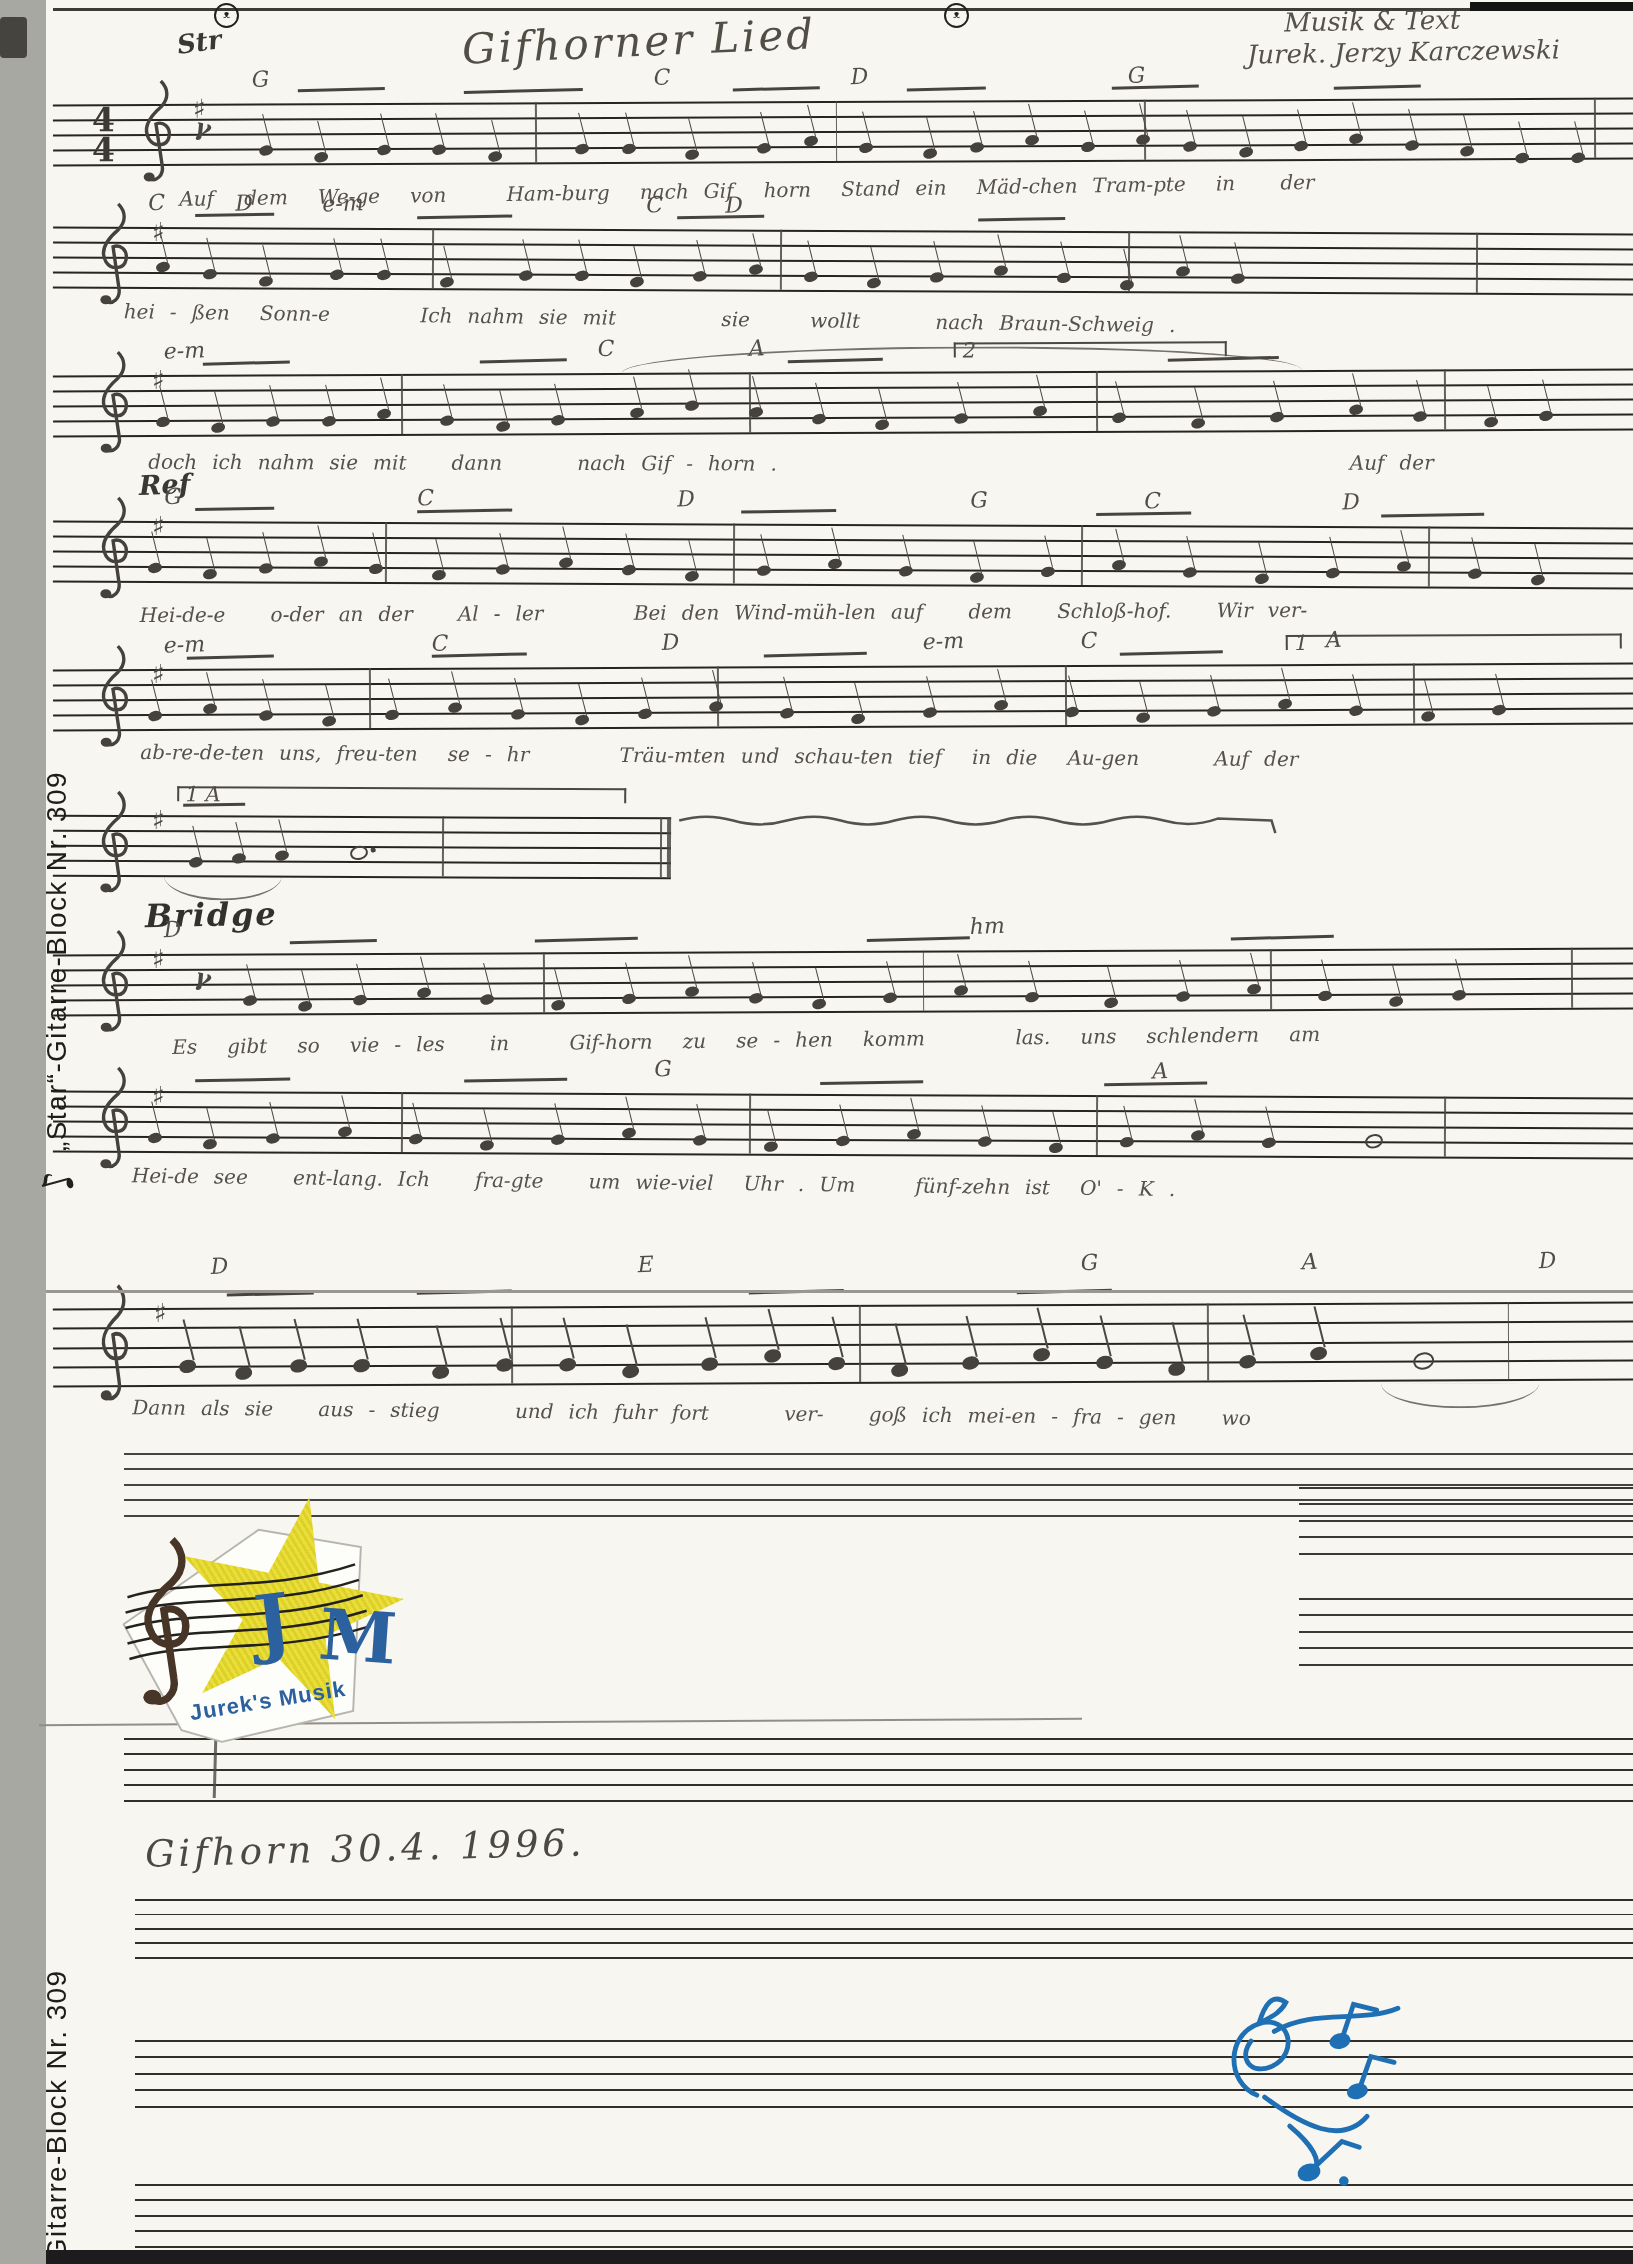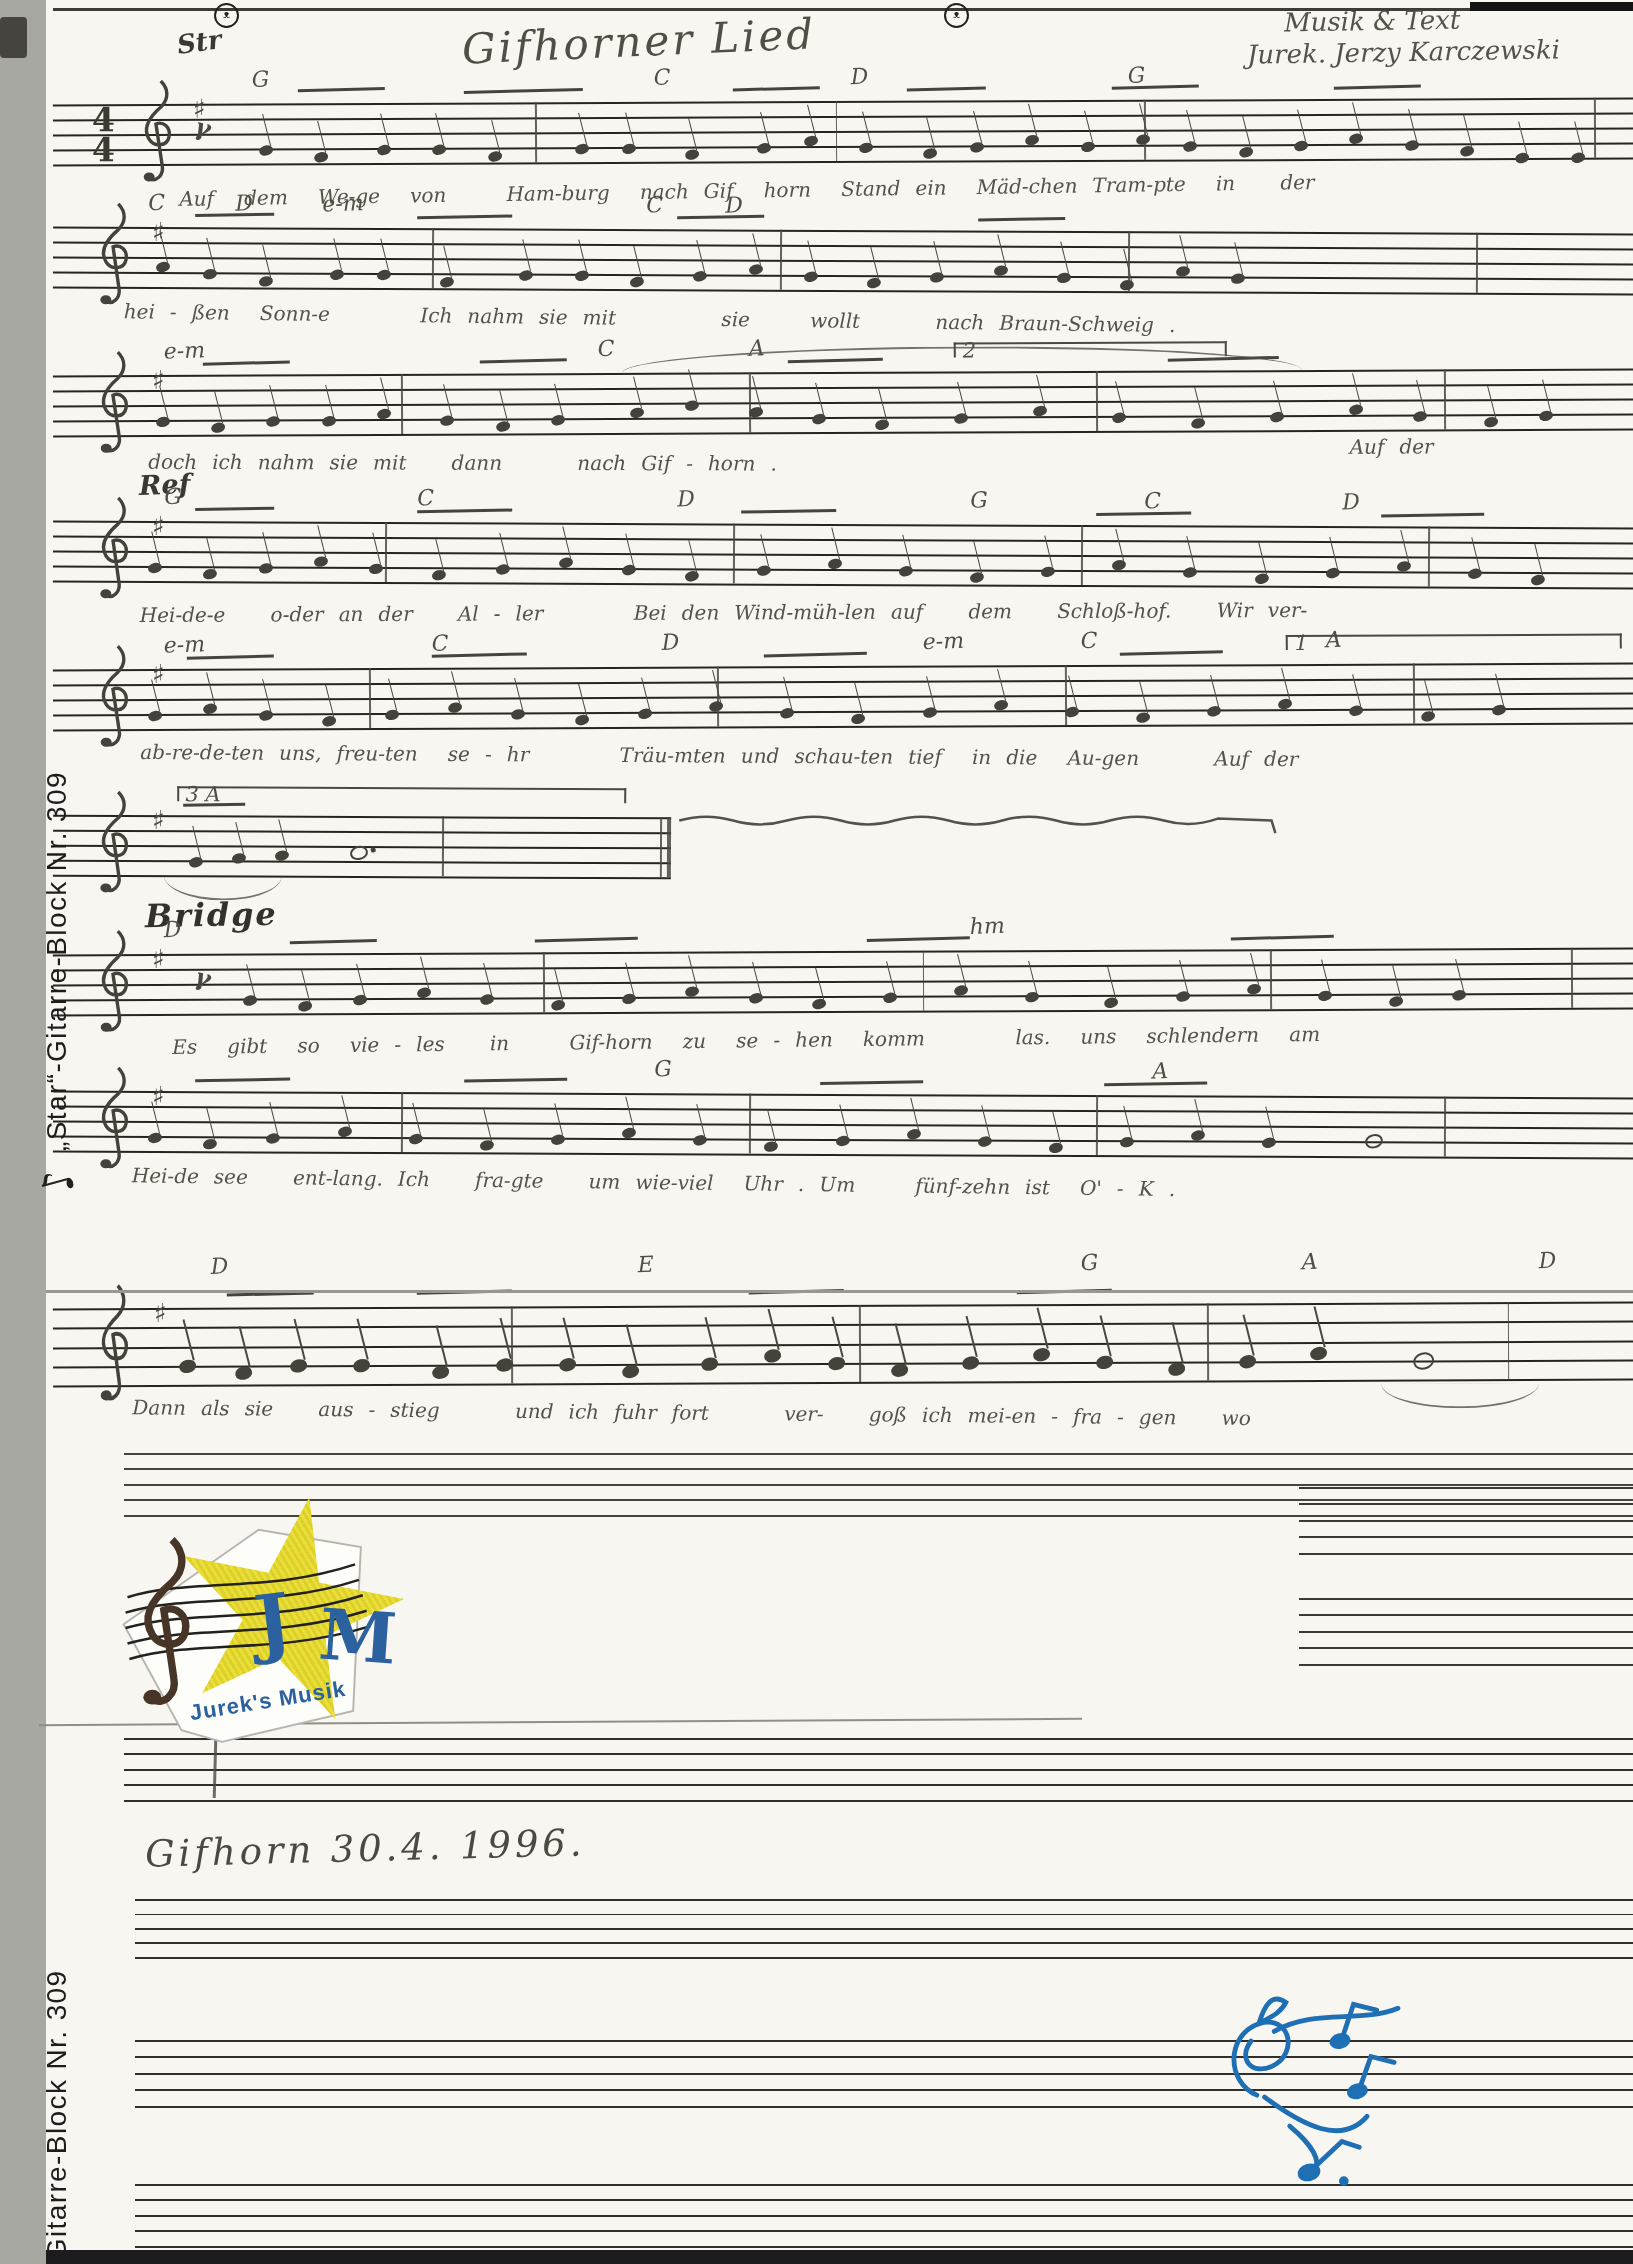--- a/index.html
+++ b/index.html
@@ -338,21 +338,21 @@
           <div class="stem" style="left: 11.6px; top: -31px; height: 33px;"></div>
         </div>
         <div class="note" style="left: 94%; top: 42px; width: 13.5px; height: 9.7px;">
           <div class="stem" style="left: 11.6px; top: -31px; height: 33px;"></div>
         </div>
         <div class="volta" style="left: 57%; width: 17%; top: -29px;">
           <span>2</span>
         </div>
         <div class="arc" style="left: 36%; width: 43%; top: -25px;"></div>
         <div class="lyr" style="left: 6%; top: 77px; transform: rotate(0.4deg);">doch ich nahm sie mit   dann     nach Gif - horn .</div>
-        <div class="lyr" style="left: 82%; top: 65px;">Auf der</div>
+        <div class="lyr" style="left: 82%; top: 81px;">Auf der</div>
       </div>
       <div class="sys" style="left: 53px; top: 524px; width: 1581px; height: 60px; transform: rotate(0.25deg);">
         <div class="sline" style="top: 0px;"></div>
         <div class="sline" style="top: 15px;"></div>
         <div class="sline" style="top: 30px;"></div>
         <div class="sline" style="top: 45px;"></div>
         <div class="sline" style="top: 60px;"></div>
         <div class="clefbox" style="left: 39px; top: -27px; width: 44px; height: 120px;"><svg width="44" height="120" viewBox="0 0 44 120" preserveAspectRatio="none">
             <path d="M26 4 C34 12 34 22 26 30 C12 42 8 52 14 62 C19 70 32 70 34 60 C36 50 28 44 21 47 L27 88 C29 98 21 106 13 101" fill="none" stroke="#45423b" stroke-width="3.4"></path>
             <ellipse cx="14" cy="100" rx="5.5" ry="4.5" fill="#45423b"></ellipse>
@@ -555,21 +555,21 @@
         <div class="note" style="left: 29%; top: 38px; width: 13.5px; height: 9.7px;">
           <div class="stem" style="left: 11.6px; top: -31px; height: 33px;"></div>
         </div>
         <div class="note" style="left: 36%; top: 35px; width: 13.5px; height: 9.7px;">
           <div class="stem" style="left: 11.6px; top: -31px; height: 33px;"></div>
         </div>
         <div class="note hollow" style="left: 48%; top: 30px; width: 13.5px; height: 9.7px;">
           <div class="ndot" style="left: 19.3px; top: 2.9px;"></div>
         </div>
         <div class="volta" style="left: 20%; width: 72%; top: -29px;">
-          <span>3 A</span>
+          <span>1 A</span>
         </div>
         <div class="arc down" style="left: 18%; width: 19%; top: 60px;"></div>
       </div>
       <div class="sys" style="left: 53px; top: 951px; width: 1581px; height: 60px; transform: rotate(-0.25deg);">
         <div class="sline" style="top: 0px;"></div>
         <div class="sline" style="top: 15px;"></div>
         <div class="sline" style="top: 30px;"></div>
         <div class="sline" style="top: 45px;"></div>
         <div class="sline" style="top: 60px;"></div>
         <div class="clefbox" style="left: 39px; top: -27px; width: 44px; height: 120px;"><svg width="44" height="120" viewBox="0 0 44 120" preserveAspectRatio="none">

